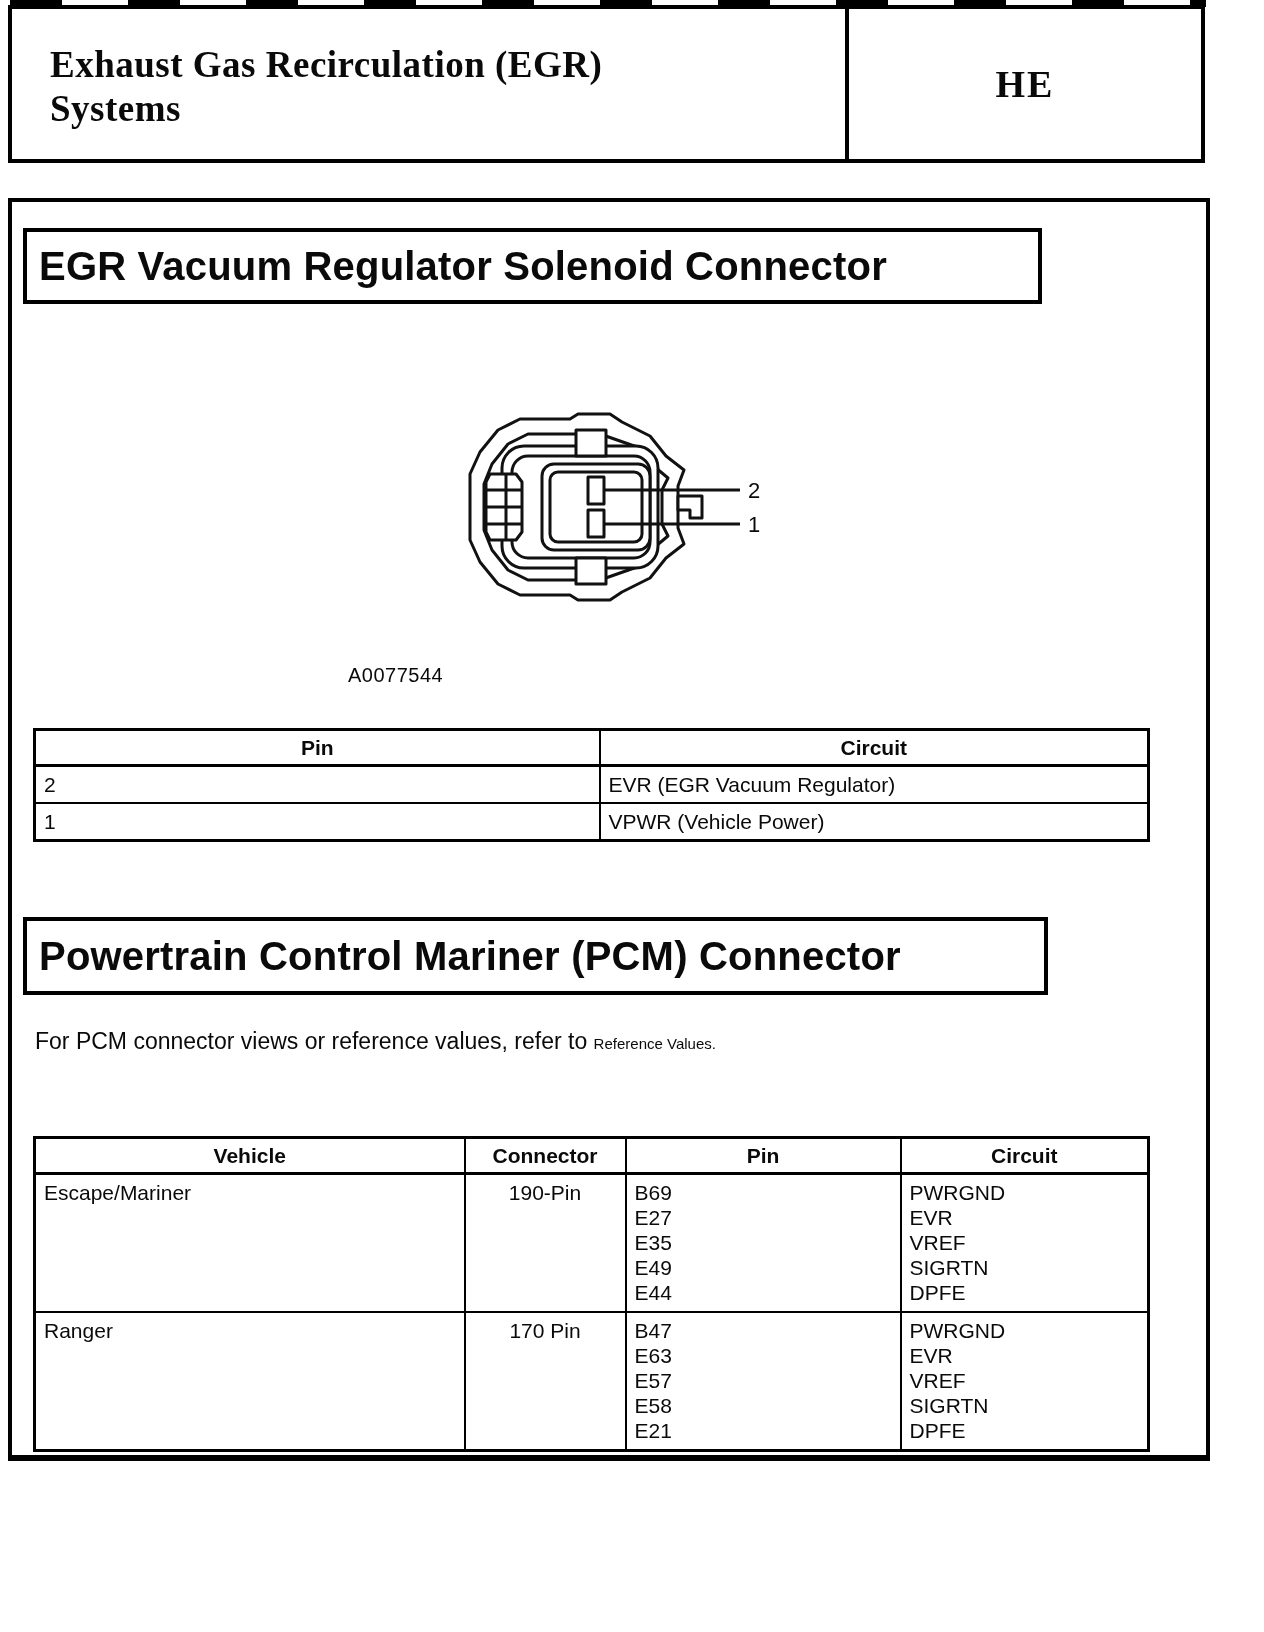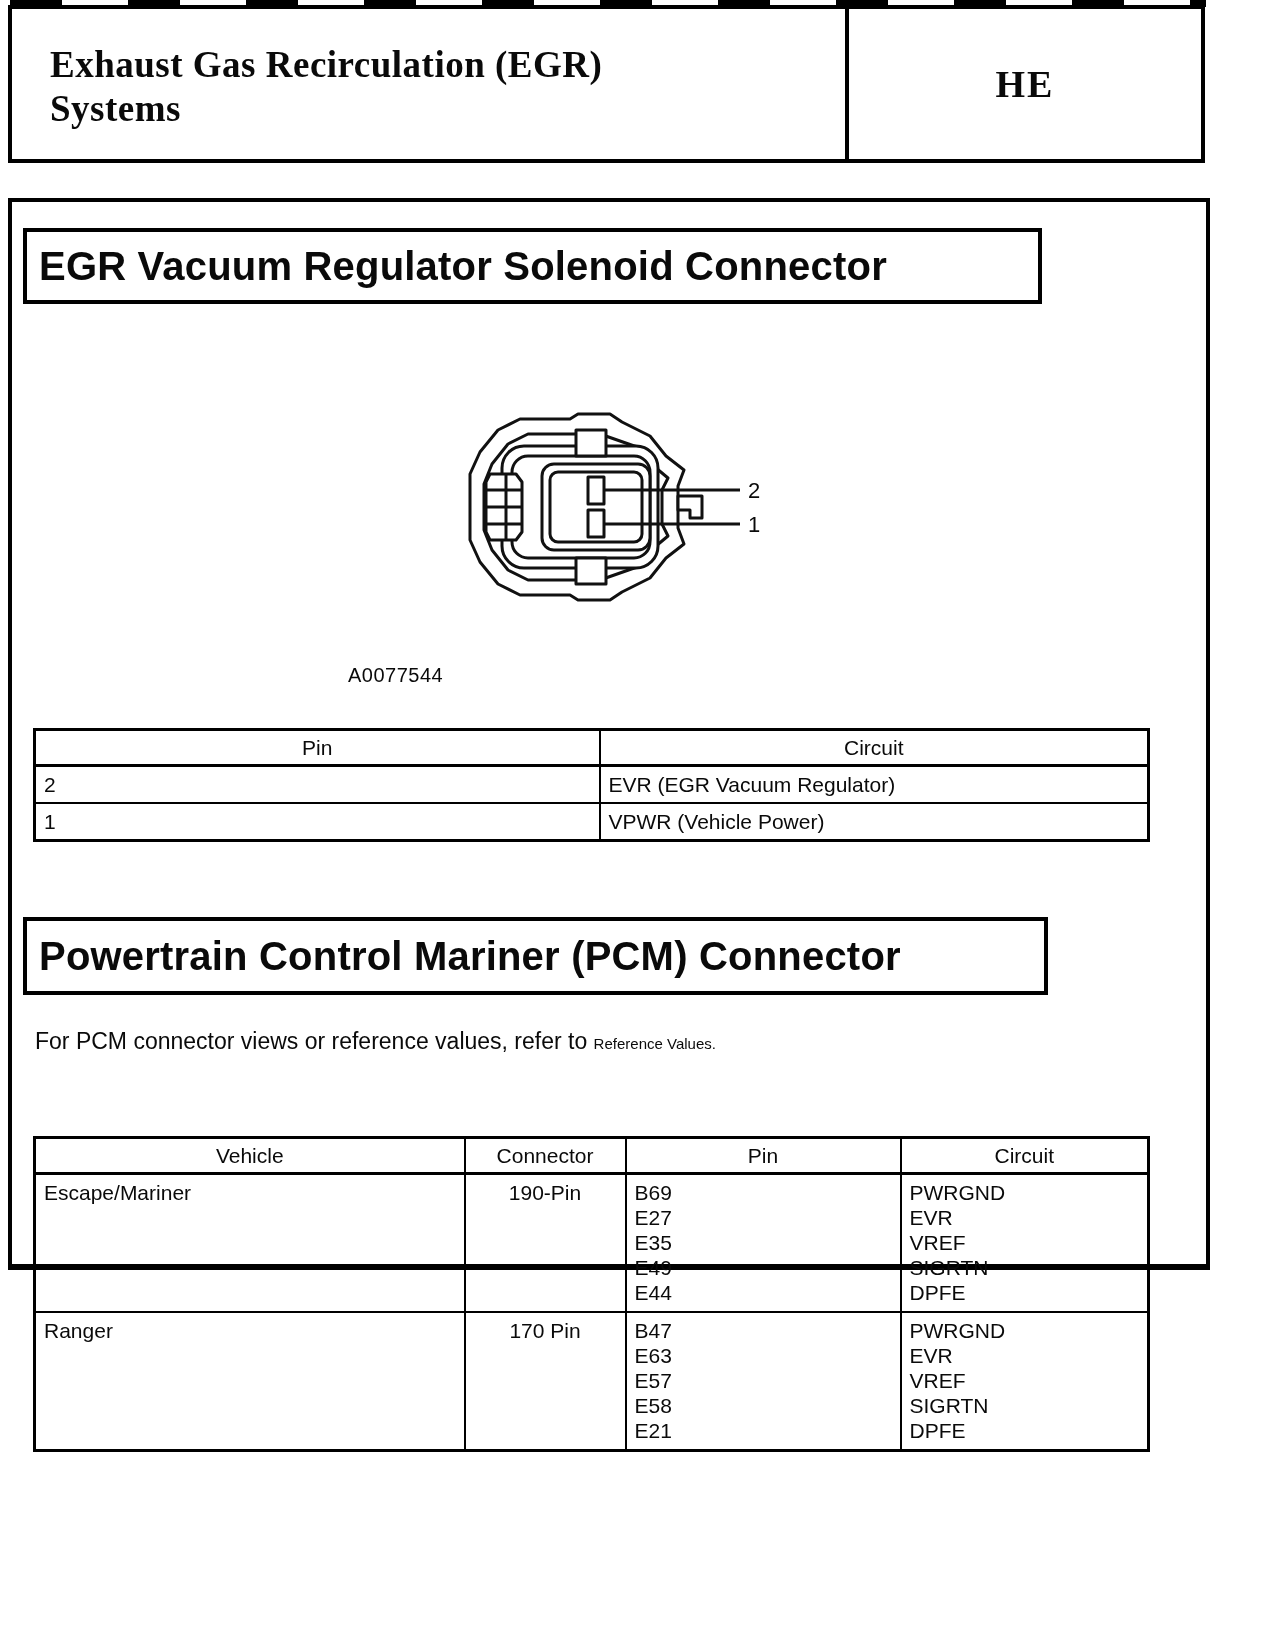--- a/index.html
+++ b/index.html
@@ -32,21 +32,21 @@
     letter-spacing: 0.5px;
   }
   .page-header .cell-code {
     flex: 1; border-left: 4px solid #000;
     display: flex; align-items: center; justify-content: center;
     font-family: "Liberation Serif", serif;
     font-weight: bold; font-size: 38px; letter-spacing: 2px;
   }
   
   .content-box {
-    position: absolute; left: 8px; top: 198px; width: 1202px; height: 1072px;
+    position: absolute; left: 8px; top: 198px; width: 1202px; height: 1263px;
     border: 4px solid #000; border-bottom-width: 6px; box-sizing: border-box;
   }
   .section-title-box {
     position: absolute;
     border: 4px solid #000; box-sizing: border-box;
     display: flex; align-items: center;
     padding-left: 12px;
     font-weight: bold; font-size: 40px; letter-spacing: 0.2px;
     white-space: nowrap;
   }
@@ -67,21 +67,21 @@
   }
   #pin-circuit-table { top: 526px; }
   #pcm-table         { top: 934px; }
   table.doc-table th, table.doc-table td {
     border: 2px solid #000;
     padding: 2px 8px;
     overflow: hidden;
   }
   table.doc-table { border: 3px solid #000; }
   table.doc-table thead th {
-    font-weight: normal; text-align: center;
+    font-weight: bold; text-align: center;
     height: 29px; border-bottom: 3px solid #000;
   }
   #pin-circuit-table td { height: 31px; vertical-align: middle; }
   #pcm-table td { vertical-align: top; padding-top: 5px; padding-bottom: 6px; }
   #pcm-table td.connector-cell { text-align: center; }
   .stacked-list { white-space: pre-line; line-height: 25px; }
   #pcm-table td, #pin-circuit-table td { line-height: 25px; }
 </style>
 </head>
 <body>

